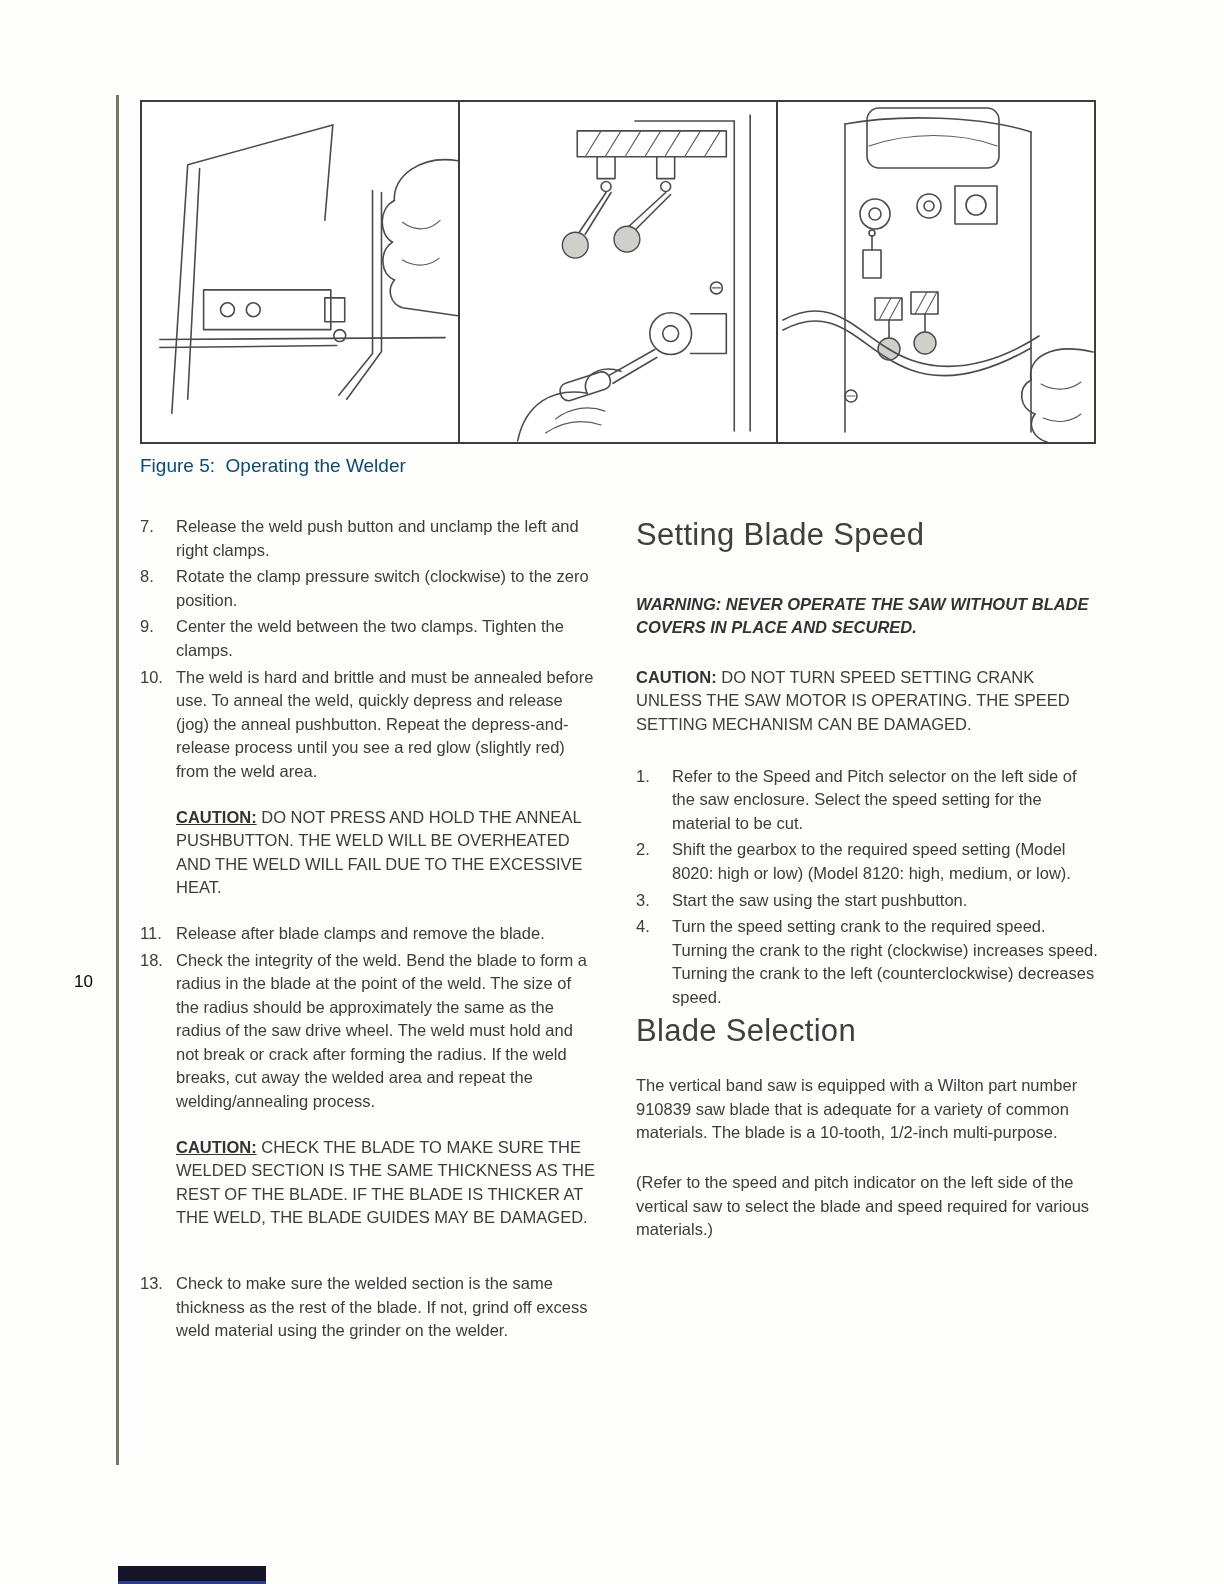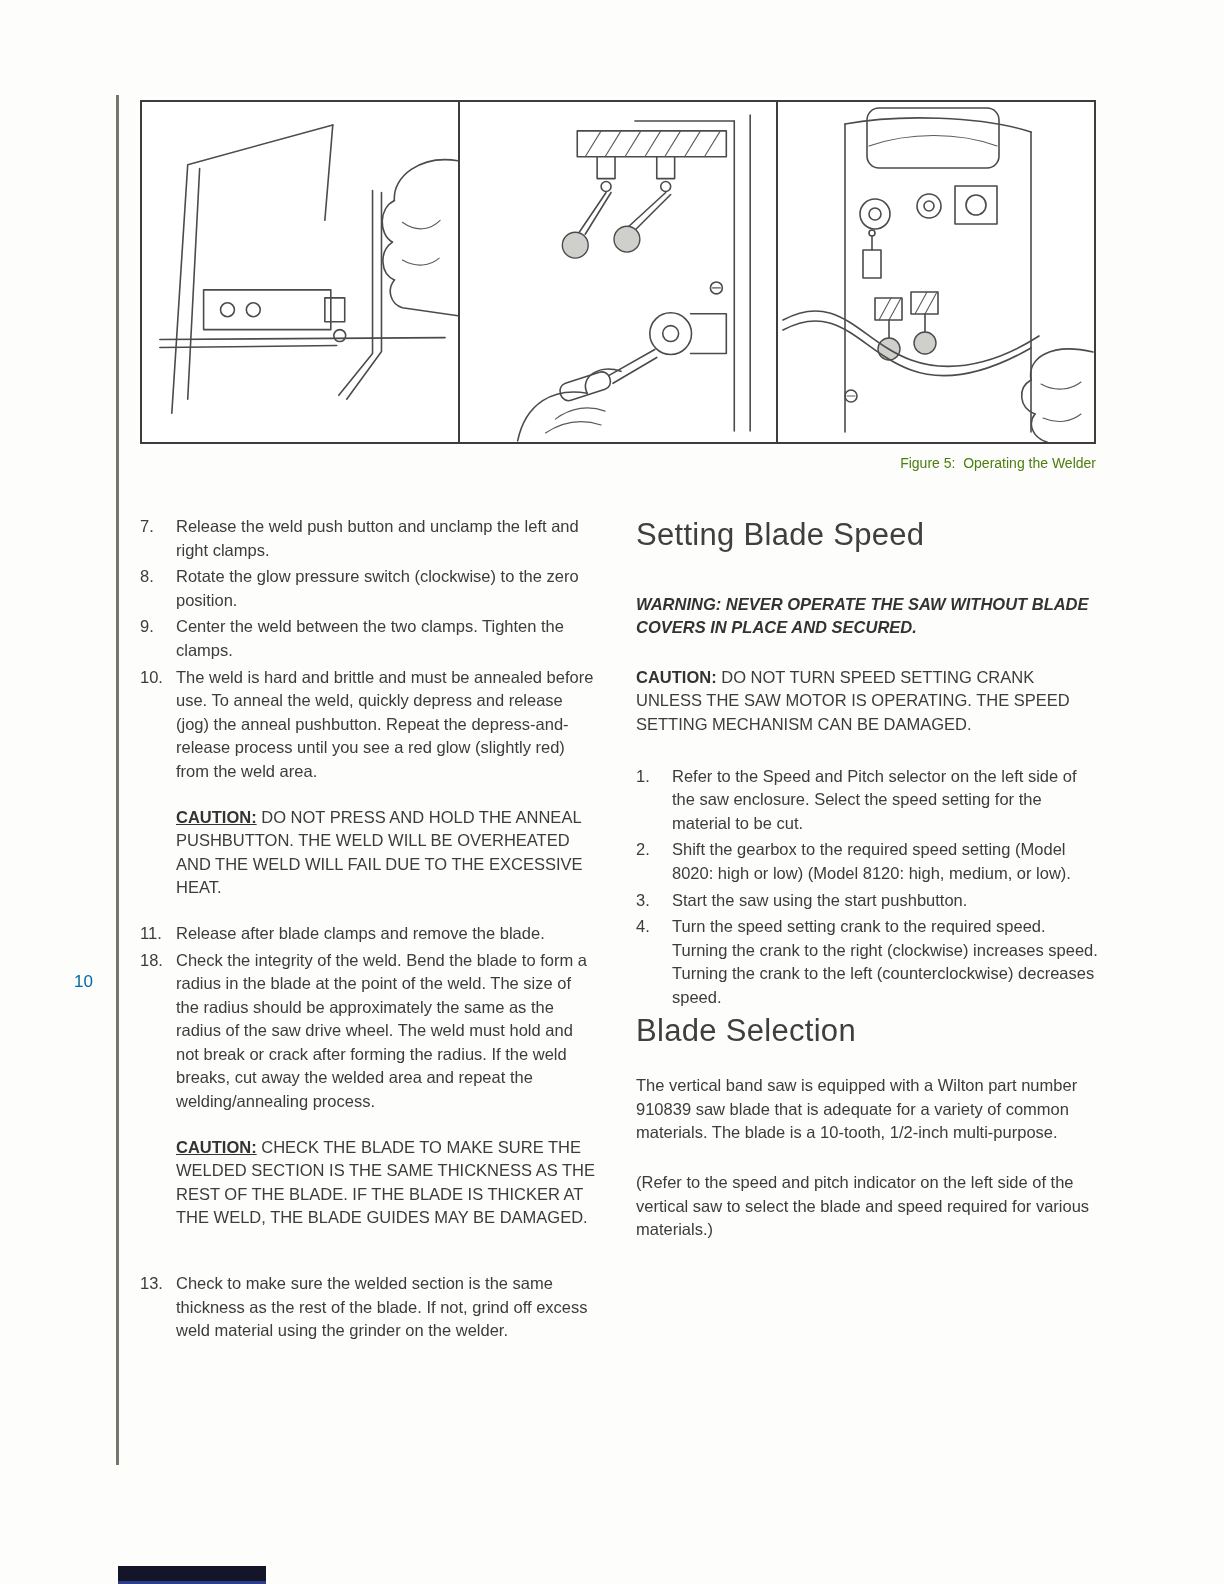--- a/index.html
+++ b/index.html
@@ -20,21 +20,21 @@
   }
   .figure-panel{flex:1;position:relative;box-sizing:border-box;border-right:2px solid #3d3d3d;}
   .figure-panel:last-child{border-right:none;}
   .figure-panel svg{position:absolute;inset:0;width:100%;height:100%;}
   .sk{stroke:#4b4b4b;stroke-width:1.6;fill:none;stroke-linecap:round;stroke-linejoin:round;}
   .sk-thin{stroke:#5a5a5a;stroke-width:1.1;fill:none;stroke-linecap:round;}
   .sk-fill{stroke:#4b4b4b;stroke-width:1.4;fill:#cfcfcc;}
 
   .figure-caption{
     position:absolute;left:140px;top:455px;width:956px;
-    text-align:right;font-size:14px;color:#4d7c0f;white-space:pre-wrap;
+    text-align:left;font-size:19px;color:#0c4a6e;white-space:pre-wrap;
   }
 
   .col-left{position:absolute;left:140px;top:515px;width:458px;font-size:16.5px;line-height:1.43;}
   .col-right{position:absolute;left:636px;top:517px;width:466px;font-size:16.5px;line-height:1.43;}
 
   .step{display:flex;margin-bottom:3px;}
   .step-num{width:36px;flex:none;}
   .step-text{flex:1;}
 
   .caution-block{margin:22px 0 22px 36px;}
@@ -45,21 +45,21 @@
     font-size:31px;font-weight:400;color:#3f3f3f;
     margin:0;letter-spacing:0.3px;line-height:1.15;
   }
   .warning-para{margin:40px 0 0 0;font-weight:bold;color:#333;font-style:italic;}
   .caution-para{margin:26px 0 8px 0;}
   .caution-para .bold-label{font-weight:bold;color:#333;}
   .right-steps{margin-top:28px;}
   .heading-2{margin-top:32px;}
   .body-para{margin:26px 0 0 0;}
 
-  .page-number{position:absolute;left:74px;top:972px;font-size:17px;color:#0369a1;}
+  .page-number{position:absolute;left:74px;top:972px;font-size:17px;color:#000000;}
 
   .bottom-bar{position:absolute;left:118px;top:1566px;width:148px;height:15px;background:#15152a;}
   .bottom-bar-accent{position:absolute;left:118px;top:1581px;width:148px;height:3px;background:#2a3f8f;}
 </style>
 </head>
 <body>
 
 <div class="page">
 
   <div class="left-rule"></div>
@@ -181,21 +181,21 @@
   <div class="figure-caption">Figure 5:  Operating the Welder</div>
 
   <div class="col-left">
 
     <div class="step">
       <span class="step-num">7.</span>
       <span class="step-text">Release the weld push button and unclamp the left and right clamps.</span>
     </div>
     <div class="step">
       <span class="step-num">8.</span>
-      <span class="step-text">Rotate the glow pressure switch (clockwise) to the zero position.</span>
+      <span class="step-text">Rotate the clamp pressure switch (clockwise) to the zero position.</span>
     </div>
     <div class="step">
       <span class="step-num">9.</span>
       <span class="step-text">Center the weld between the two clamps.  Tighten the clamps.</span>
     </div>
     <div class="step">
       <span class="step-num">10.</span>
       <span class="step-text">The weld is hard and brittle and must be annealed before use.  To anneal the weld, quickly depress and release (jog) the anneal pushbutton.  Repeat the depress-and-release process until you see a red glow (slightly red) from the weld area.</span>
     </div>
 

